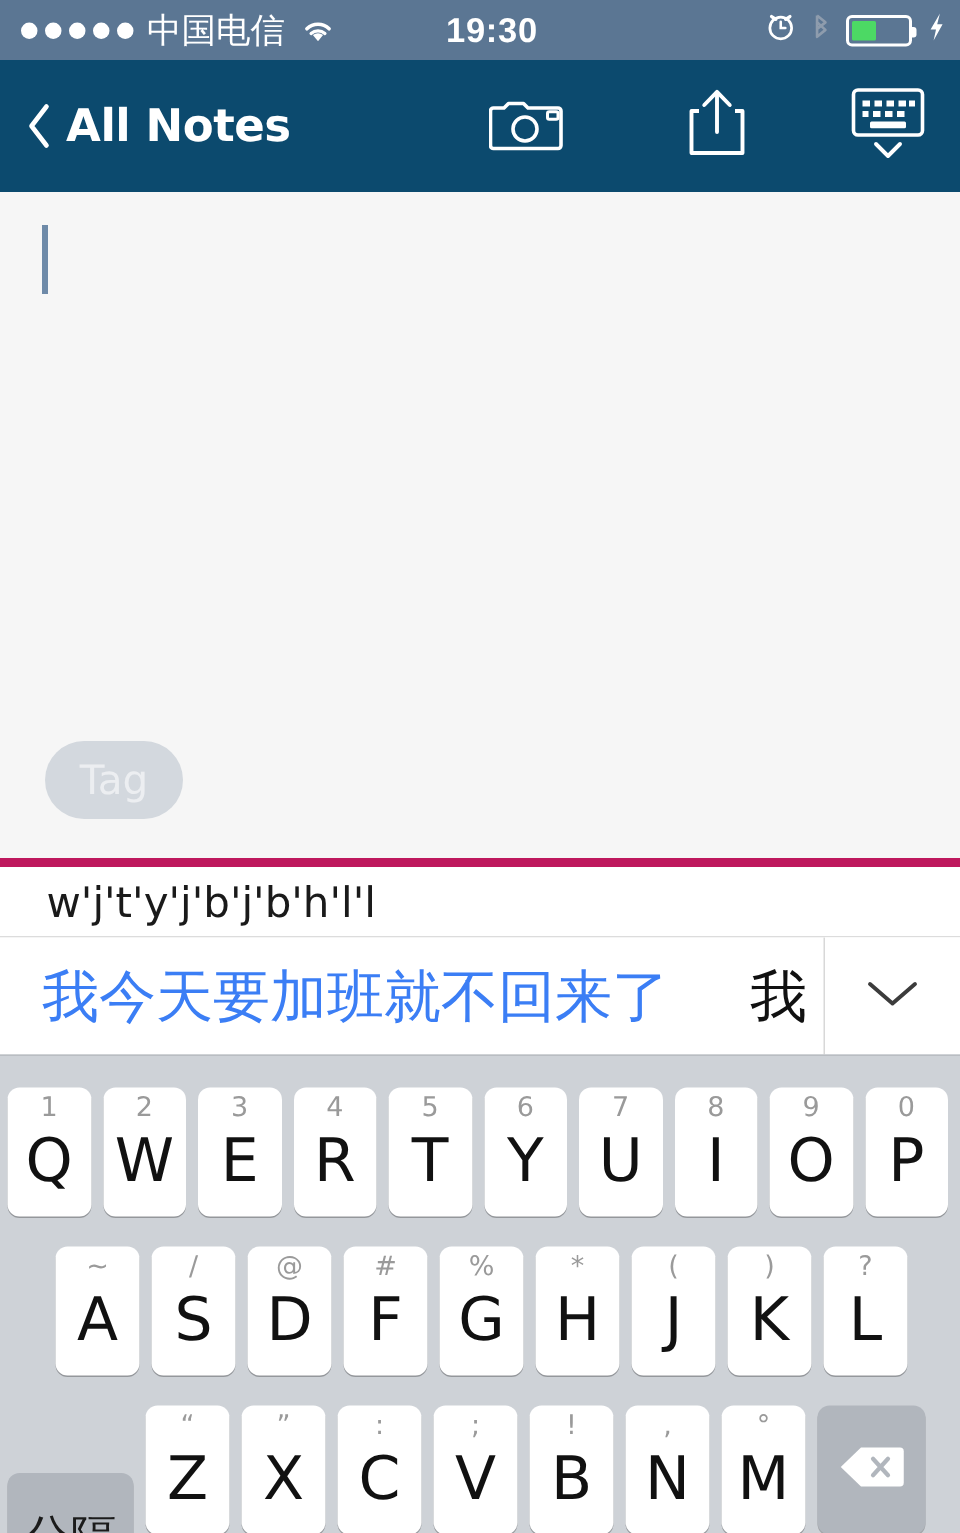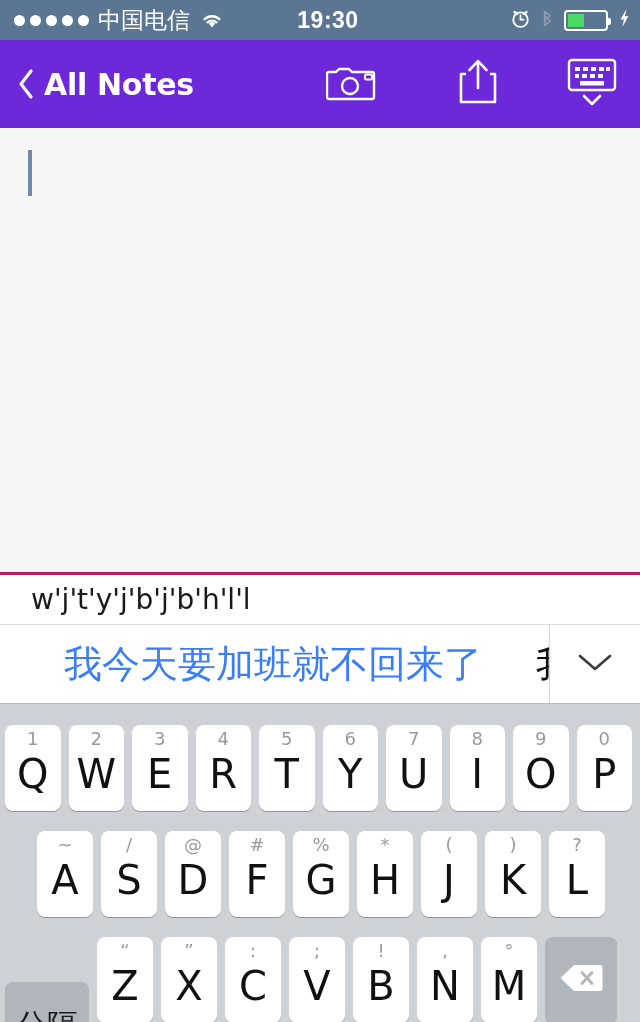--- a/index.html
+++ b/index.html
@@ -38,21 +38,21 @@
   }
   .batt:after {
     content: ""; position: absolute; right: -5px; top: 6px;
     width: 3px; height: 7px; background: #ffffff; border-radius: 0 2px 2px 0;
   }
   .batt-fill { height: 100%; background: #4cd964; border-radius: 1px; }
 
   
   .navbar {
     position: absolute; left: 0; top: 40px; width: 640px; height: 88px;
-    background: #6d28d9;
+    background: #0c4a6e;
     color: #ffffff;
   }
   .nav-back {
     position: absolute; left: 18px; top: 0; height: 88px;
     display: flex; align-items: center; gap: 10px;
   }
   .chev-left { width: 16px; height: 30px; }
   .nav-back-label {
     font-size: 30px; font-weight: bold; letter-spacing: -0.3px;
     font-family: "DejaVu Sans", sans-serif;
@@ -80,37 +80,37 @@
     background: #d3d8de;
     display: flex; align-items: center; justify-content: center;
     padding: 0 20px;
   }
   .tag-pill span { color: #eceef1; font-size: 27px; font-family: "DejaVu Sans", sans-serif; }
 
   
   .pinyin-strip {
     position: absolute; left: 0; top: 572px; width: 640px; height: 53px;
     background: #ffffff;
-    border-top: 3px solid #be185d; border-bottom: 1px solid #dcdcdc;
+    border-top: 6px solid #be185d; border-bottom: 1px solid #dcdcdc;
     display: flex; align-items: center;
   }
   .pinyin-text {
     padding-left: 31px; font-size: 28px; color: #1a1a1a;
     font-family: "DejaVu Sans", sans-serif; letter-spacing: 0px;
     white-space: nowrap;
   }
 
   
   .cand-row {
     position: absolute; left: 0; top: 625px; width: 640px; height: 78px;
     background: #ffffff; display: flex; align-items: stretch;
   }
   .cand-scroll {
     width: 549px; height: 100%; overflow: hidden;
-    display: flex; align-items: center; white-space: nowrap; padding-left: 36px;
+    display: flex; align-items: center; white-space: nowrap;
   }
   .cand {
     font-size: 38px; font-family: "DejaVu Sans", sans-serif;
     flex: 0 0 auto;
   }
   .cand-0 { color: #3b7ef5; padding-left: 28px; }
   .cand-1 { color: #111111; padding-left: 54px; }
   .cand-expand {
     width: 91px; height: 100%;
     border-left: 1px solid #d8d8d8;
@@ -250,20 +250,23 @@
           <rect x="32" y="18" width="5" height="4" fill="#ffffff"></rect>
           <rect x="14" y="25" width="24" height="4.5" rx="1" fill="#ffffff"></rect>
           <path d="M18 40 L26 48 L34 40" fill="none" stroke="#ffffff" stroke-width="2.6" stroke-linecap="round" stroke-linejoin="round"></path>
         </svg>
       </span>
     </div>
   </div>
 
   <div class="note-body">
     <div class="caret"></div>
+    <div class="tag-pill">
+      <span>Tag</span>
+    </div>
   </div>
 
   <div class="pinyin-strip">
     <div class="pinyin-text">w'j't'y'j'b'j'b'h'l'l</div>
   </div>
 
   <div class="cand-row">
     <div class="cand-scroll">
       <span class="cand cand-0" style="color: rgb(59, 126, 245);">我今天要加班就不回来了</span>
       <span class="cand cand-1" style="color: rgb(17, 17, 17);">我</span>

